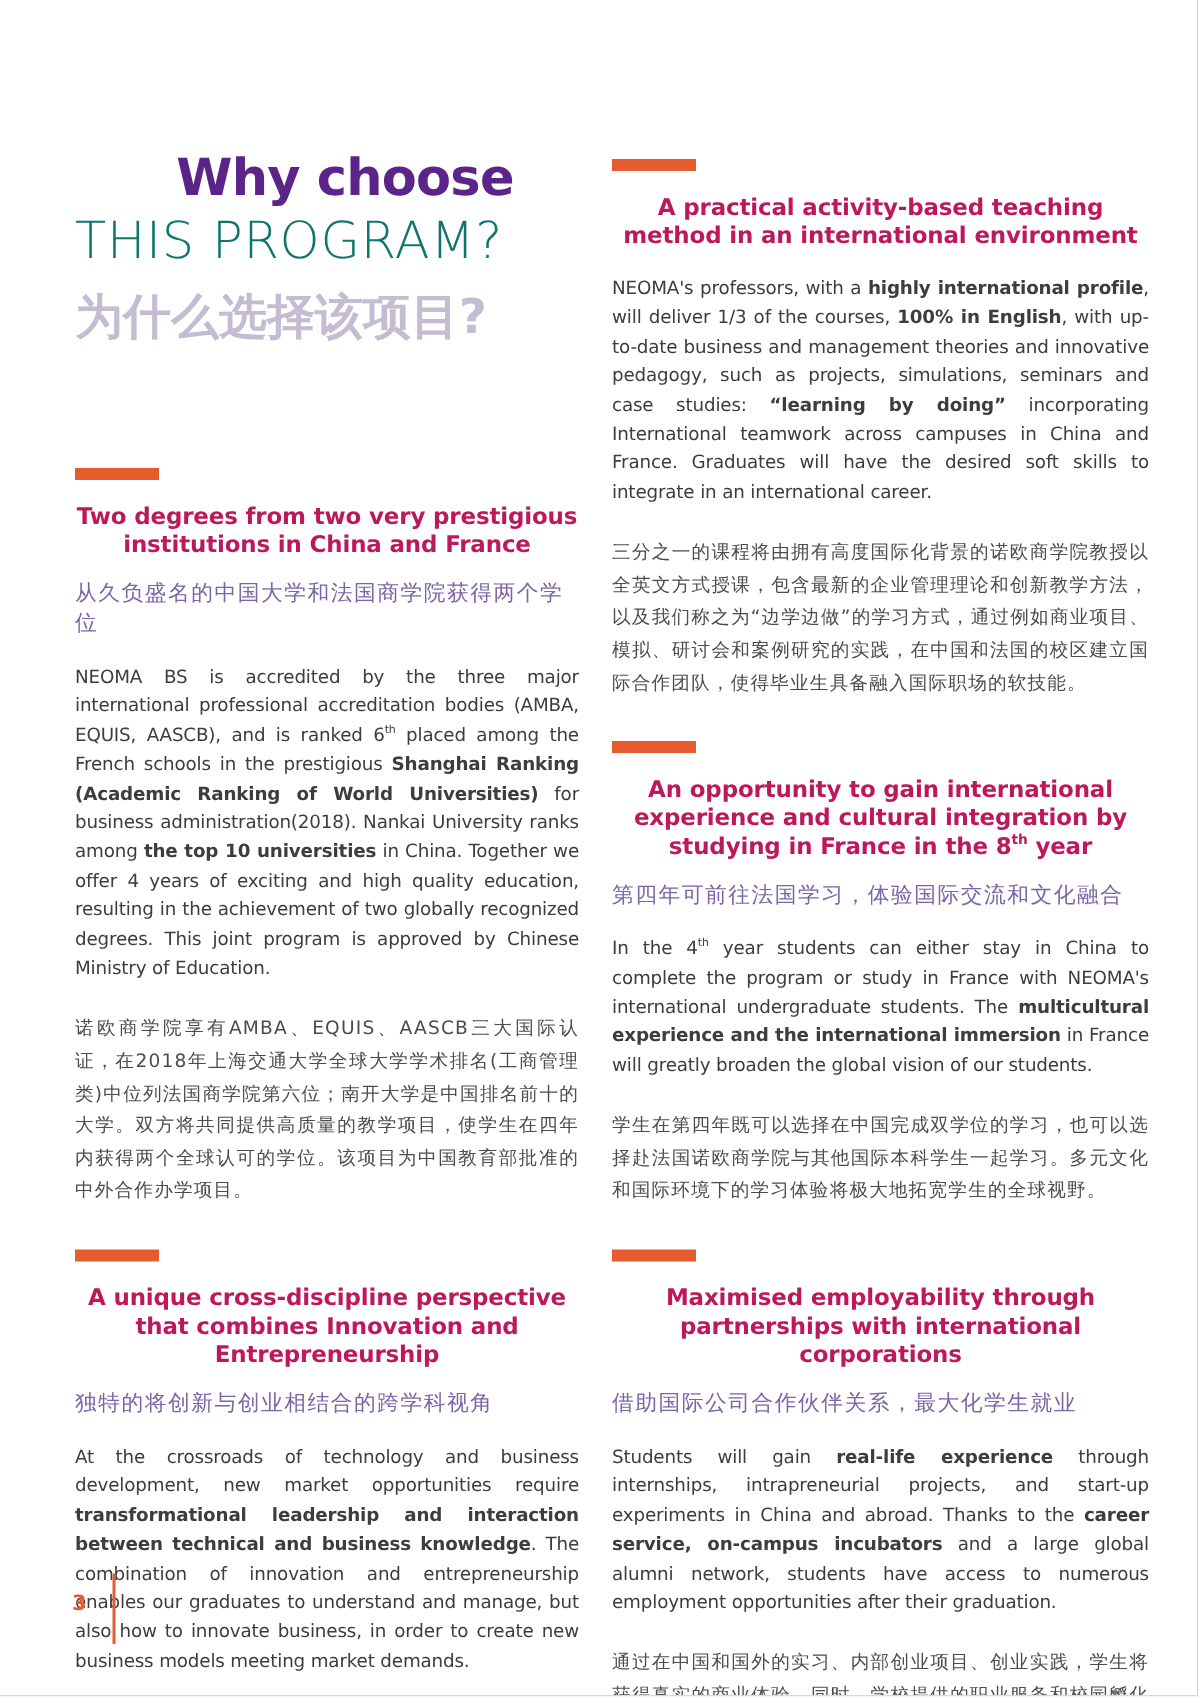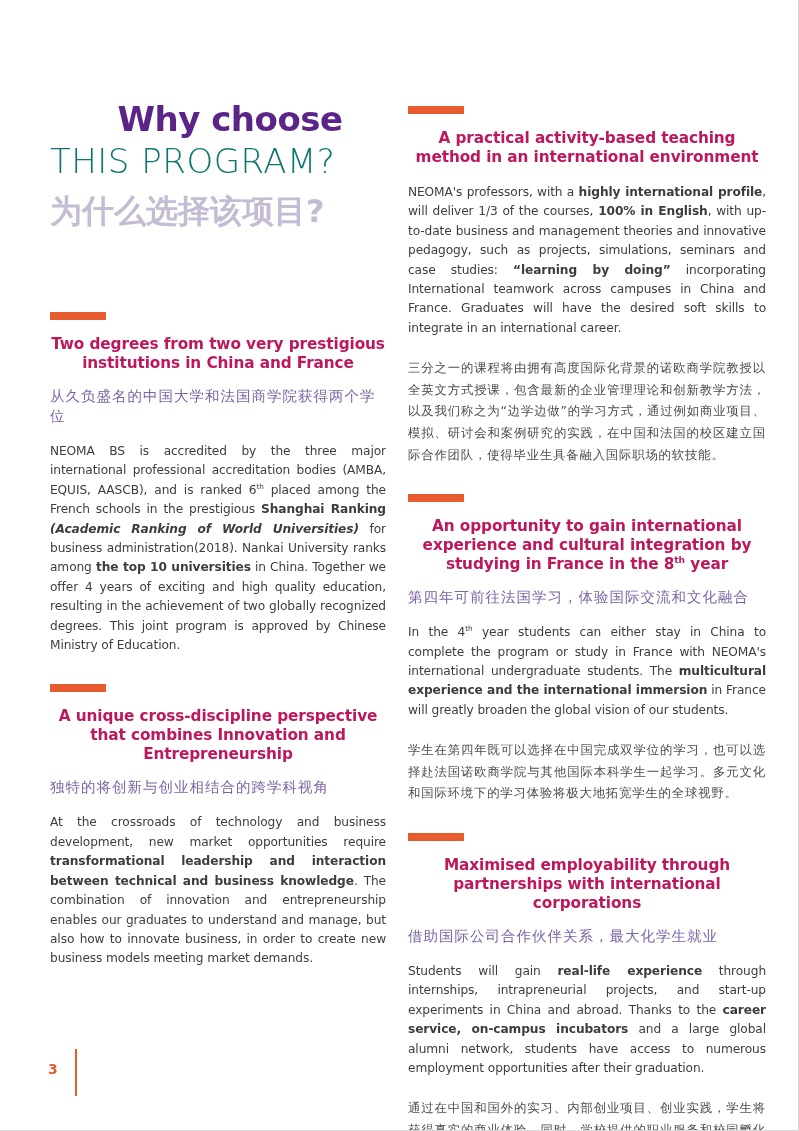--- a/index.html
+++ b/index.html
@@ -16,21 +16,21 @@
   .col { position:absolute; }
   .col-left  { left:50px;  top:312px; width:336px; }
   .col-right { left:408px; top:106px; width:358px; }
   .section { margin-bottom:29px; }
   .bar { width:56px; height:8px; background:#e65c2e; margin:0 0 15px 0; }
   h2.sec-h { margin:0; font-size:15.3px; line-height:19px; font-weight:700; color:#be185d; letter-spacing:-0.1px;text-align:center; }
   h3.sec-h-zh { margin:13px 0 0 0; font-size:14.5px; line-height:20px; font-weight:400; color:#7c64a6; letter-spacing:1px; }
   p.en { margin:16px 0 0 0; font-size:12.2px; line-height:19.4px; color:#3d3d3d; text-align:justify; letter-spacing:-0.1px; }
   p.zh { margin:19px 0 0 0; font-size:12.4px; line-height:21.6px; color:#4c4c4c; text-align:justify; letter-spacing:0.8px; }
   .b { font-weight:700; }
-  .i { font-style:italic; }
+  .i { }
   sup { font-size:0.6em; line-height:0; vertical-align:super; }
   .pagenum { position:absolute; left:48px; top:1061px; font-size:14px; font-weight:700; color:#e65c2e; }
   .pagebar { position:absolute; left:75px; top:1049px; width:2px; height:47px; background:#e65c2e; }
 </style>
 </head>
 <body>
 
 <div class="page">
 
   <div class="hero">
@@ -39,20 +39,21 @@
     <span class="t3">为什么选择该项目?</span>
   </div>
 
   <div class="col col-left">
 
     <div class="section">
       <div class="bar"></div>
       <h2 class="sec-h"><span>Two degrees from two very prestigious institutions in China and France</span></h2>
       <h3 class="sec-h-zh">从久负盛名的中国大学和法国商学院获得两个学位</h3>
       <p class="en"><span>NEOMA BS is accredited by the three major international professional accreditation bodies (AMBA, EQUIS, AASCB), and is ranked 6</span><sup>th</sup><span> placed among the French schools in the prestigious </span><span class="b">Shanghai Ranking </span><span class="b i">(Academic Ranking of World Universities)</span><span> for business administration(2018). Nankai University ranks among </span><span class="b">the top 10 universities</span><span> in China. Together we offer 4 years of exciting and high quality education, resulting in the achievement of two globally recognized degrees. This joint program is approved by Chinese Ministry of Education.</span></p>
+      <p class="zh">诺欧商学院享有AMBA、EQUIS、AASCB三大国际认证，在2018年上海交通大学全球大学学术排名(工商管理类)中位列法国商学院第六位；南开大学是中国排名前十的大学。双方将共同提供高质量的教学项目，使学生在四年内获得两个全球认可的学位。该项目为中国教育部批准的中外合作办学项目。</p>
     </div>
 
     <div class="section">
       <div class="bar"></div>
       <h2 class="sec-h"><span>A unique cross-discipline perspective that combines Innovation and Entrepreneurship</span></h2>
       <h3 class="sec-h-zh">独特的将创新与创业相结合的跨学科视角</h3>
       <p class="en"><span>At the crossroads of technology and business development, new market opportunities require </span><span class="b">transformational leadership and interaction between technical and business knowledge</span><span>. The combination of innovation and entrepreneurship enables our graduates to understand and manage, but also how to innovate business, in order to create new business models meeting market demands.</span></p>
 
     </div>
 

